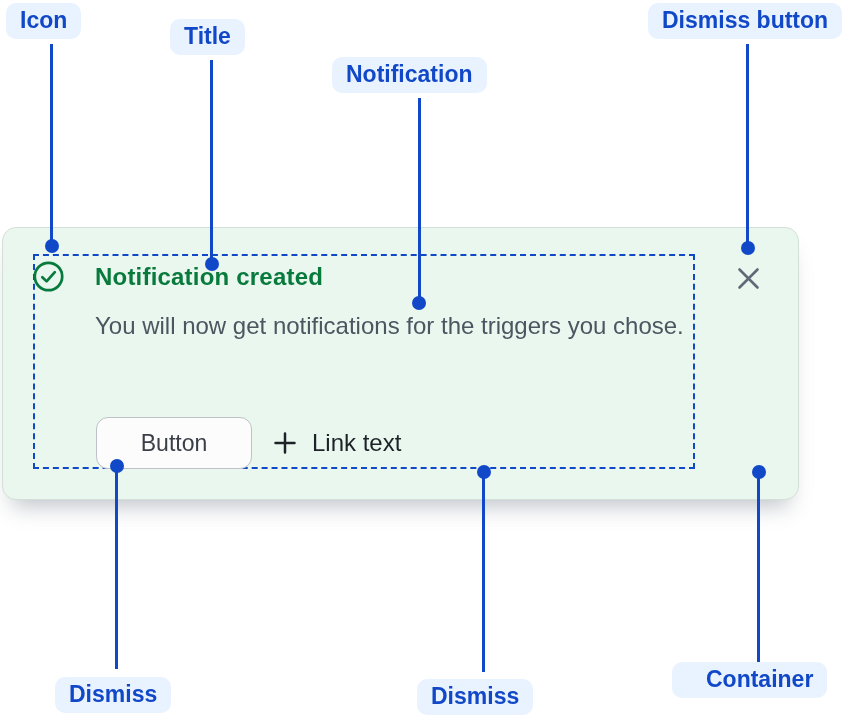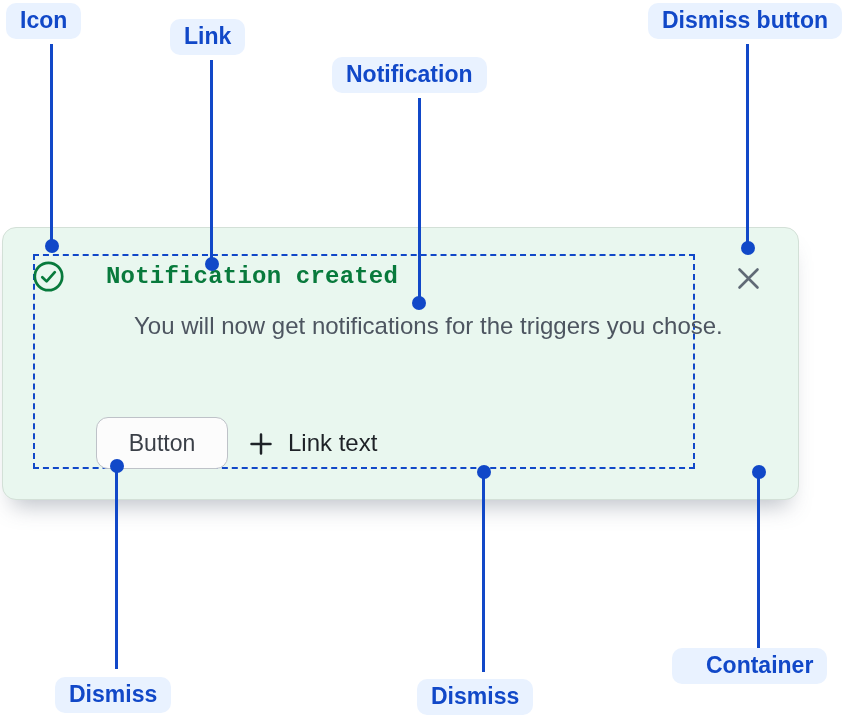--- a/index.html
+++ b/index.html
@@ -29,42 +29,41 @@
     box-shadow:0 16px 22px -10px rgba(110,120,135,.45);
     z-index:1;
   }
   .content-box{
     position:absolute;left:33px;top:254px;width:662px;height:215px;
     border:2.5px dashed var(--callout-blue);
     z-index:2;
   }
   .check-icon{position:absolute;left:33px;top:261px;width:31px;height:31px;z-index:3;}
   .flag-title{
-    position:absolute;left:106px;top:263px;
+    position:absolute;left:95px;top:263px;
     font-size:24px;font-weight:700;color:var(--success-green);
-    letter-spacing:.2px;z-index:3;font-family:Liberation Mono, monospace;
+    letter-spacing:.2px;z-index:3;
   }
   .flag-desc{
     position:absolute;left:95px;top:304px;width:600px;
     font-size:24px;line-height:43px;color:var(--description-text);
     z-index:3;
-    margin-left:39px;
   }
   .flag-actions{position:absolute;left:96px;top:417px;height:52px;display:flex;align-items:center;z-index:3;}
   .action-button{
-    width:132px;height:52px;border-radius:12px;
+    width:156px;height:52px;border-radius:12px;
     background:var(--button-bg);
     border:1.5px solid var(--button-border);
     font-family:"Liberation Sans", sans-serif;
     font-size:23px;color:var(--button-text);font-weight:500;
     display:flex;align-items:center;justify-content:center;
     cursor:pointer;
   }
   .action-link{
-    margin-left:20px;display:flex;align-items:flex-end;gap:14px;
+    margin-left:20px;display:flex;align-items:center;gap:14px;
     font-size:24px;color:var(--link-text);text-decoration:none;cursor:pointer;
   }
   .dismiss-button{
     position:absolute;left:730px;top:260px;width:36px;height:36px;
     background:transparent;border:none;cursor:pointer;
     display:flex;align-items:center;justify-content:center;z-index:3;
   }
 
   
   .pill{
@@ -118,21 +117,21 @@
     </span>
   </button>
 
   <div>
     <span class="pill" style="left:6px;top:3px;">Icon</span>
     <span class="cline" style="left:50px;top:44px;height:198px;"></span>
     <span class="cdot" style="left:44.5px;top:239px;"></span>
   </div>
 
   <div>
-    <span class="pill" style="left:170px;top:19px;">Link</span>
+    <span class="pill" style="left:170px;top:19px;">Title</span>
     <span class="cline" style="left:210px;top:60px;height:200px;"></span>
     <span class="cdot" style="left:204.5px;top:256.5px;"></span>
   </div>
 
   <div>
     <span class="pill" style="left:332px;top:57px;">Notification</span>
     <span class="cline" style="left:417.5px;top:98px;height:201px;"></span>
     <span class="cdot" style="left:412px;top:295.5px;"></span>
   </div>
 
@@ -150,16 +149,16 @@
 
   <div>
     <span class="cdot" style="left:476.5px;top:464.5px;"></span>
     <span class="cline" style="left:482px;top:472px;height:200px;"></span>
     <span class="pill" style="left:417px;top:679px;">Dismiss</span>
   </div>
 
   <div>
     <span class="cdot" style="left:751.5px;top:464.5px;"></span>
     <span class="cline" style="left:757px;top:472px;height:200px;"></span>
-    <span class="pill" style="left:672px;top:648px;padding-left:34px;">Container</span>
+    <span class="pill" style="left:672px;top:662px;padding-left:34px;">Container</span>
   </div>
 
 </div>
 
 </body></html>

